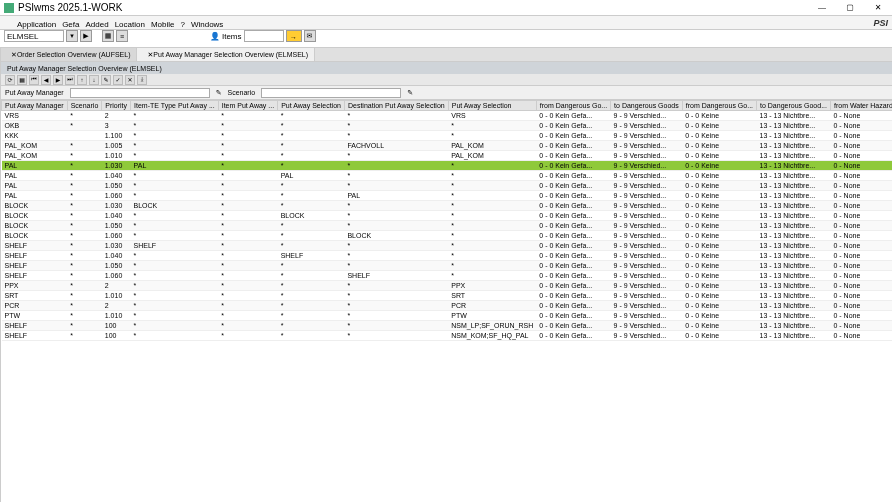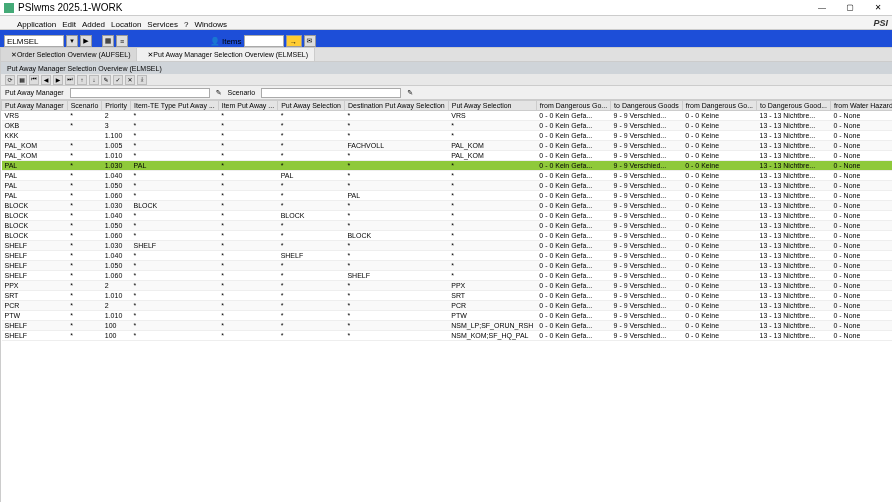--- a/index.html
+++ b/index.html
@@ -4,21 +4,21 @@
 <style>
 * { margin: 0; padding: 0; box-sizing: border-box; font-family: Arial, sans-serif; }
 body { background: #e8e8e8; font-size: 8px; overflow: hidden; width: 892px; height: 502px; }
 .titlebar { background: #fff; height: 16px; display: flex; align-items: center; padding: 0 4px; border-bottom: 1px solid #ccc; }
 .titlebar .icon { width: 10px; height: 10px; background: #4a7; margin-right: 4px; }
 .titlebar .title { flex: 1; font-size: 10px; }
 .titlebar .win-controls { display: flex; gap: 8px; }
 .titlebar .win-btn { width: 20px; text-align: center; cursor: pointer; }
 .menubar { background: #f4f4f4; height: 14px; display: flex; align-items: flex-end; padding: 0 17px; border-bottom: 1px solid #ccc; font-size: 8px; }
 .menubar span { margin-right: 6px; cursor: pointer; }
-.toolbar1 { background: #1d4ed8; height: 18px; display: flex; align-items: flex-end; padding: 0 4px; border-bottom: 1px solid #ccc; gap: 2px; }
+.toolbar1 { background: #ffffff; height: 18px; display: flex; align-items: flex-start; padding: 0 4px; border-bottom: 1px solid #ccc; gap: 2px; }
 .toolbar1 input { height: 12px; font-size: 8px; padding: 0 2px; border: 1px solid #aaa; }
 .toolbar1 .btn { width: 12px; height: 12px; background: #ddd; border: 1px solid #999; cursor: pointer; display: inline-flex; align-items: center; justify-content: center; font-size: 7px; }
 .toolbar1 .client-box { display: flex; align-items: center; gap: 2px; margin-left: 80px; }
 .toolbar1 .client-input { width: 40px; background: #fff; }
 .toolbar1 .yellow-btn { background: #ffcc33; width: 16px; }
 .main { display: flex; height: calc(100% - 48px); }
 .sidebar { width: 95px; background: #f0f0f0; border-right: 1px solid #ccc; overflow-y: auto; }
 .sidebar-header { padding: 1px 4px; font-size: 7px; color: #666; border-bottom: 1px solid #ddd; }
 .tree-item { padding: 1px 4px; font-size: 7px; cursor: pointer; white-space: nowrap; overflow: hidden; text-overflow: ellipsis; display: flex; align-items: center; }
 .content { flex: 1; display: flex; flex-direction: column; background: #f8f8f8; }
@@ -47,24 +47,24 @@
   <div class="title">PSIwms 2025.1-WORK</div>
   <div class="win-controls">
     <div class="win-btn">—</div>
     <div class="win-btn">▢</div>
     <div class="win-btn">✕</div>
   </div>
 </div>
 
 <div class="menubar">
   <span>Application</span>
-  <span>Edit</span>
+  <span>Gefa</span>
   <span>Added</span>
   <span>Location</span>
-  <span>Services</span>
+  <span>Mobile</span>
   <span>?</span>
   <span>Windows</span>
   <div class="brand">PSI</div>
 </div>
 
 <div class="toolbar1">
   <input style="width: 60px;" value="ELMSEL">
   <span class="btn">▾</span>
   <span class="btn">▶</span>
   <span style="width:6px"></span>

